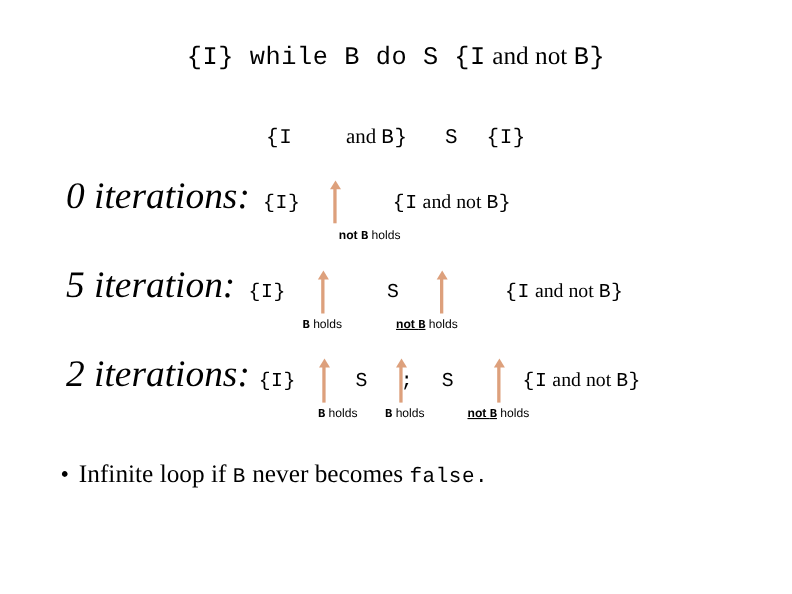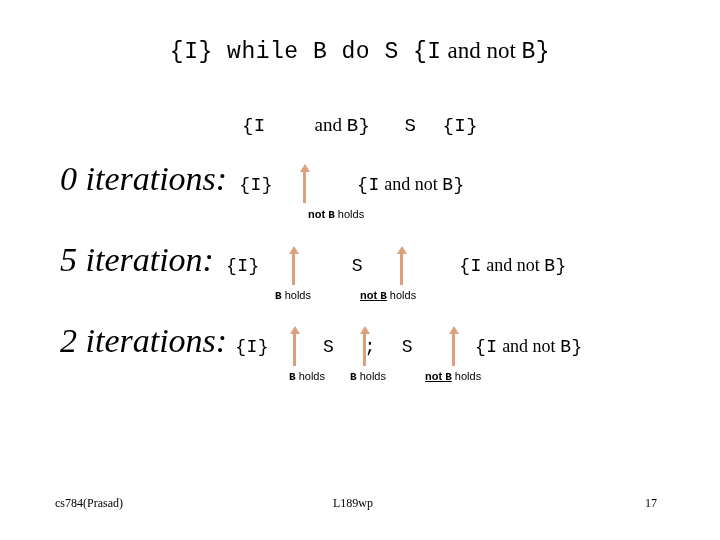--- a/index.html
+++ b/index.html
@@ -195,20 +195,18 @@
   </div>
   <div class="arrow" style="left:363px; top:332px; height:34px;"></div>
   <div class="holds" style="left:350px; top:370px;">
     <span class="neg"></span><span class="var">B</span><span class="word"> holds</span>
   </div>
   <div class="arrow" style="left:452px; top:332px; height:34px;"></div>
   <div class="holds underlined" style="left:425px; top:370px;">
     <span class="neg">not </span><span class="var">B</span><span class="word"> holds</span>
   </div>
 
-
-  <div class="footer">
-    <span class="foot-left">cs784(Prasad)</span>
-    <span class="foot-center">L189wp</span>
-    <span class="foot-right">17</span>
-  </div>
+  <div class="bullet-line">
+    <span class="bullet-dot">•</span><span class="serif">Infinite loop if </span><span class="mono">B</span><span class="serif"> never becomes </span><span class="mono">false.</span>
+  </div>
+
 
 </div>
 
 </body></html>

